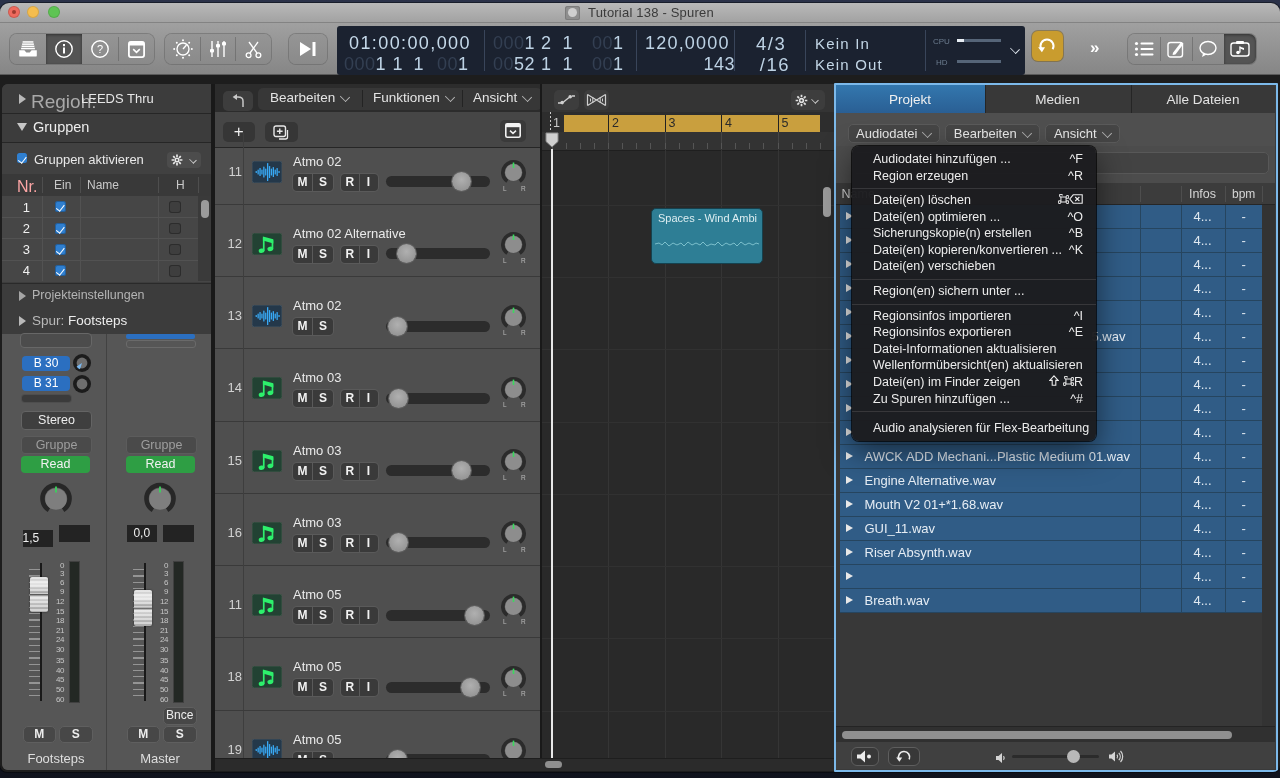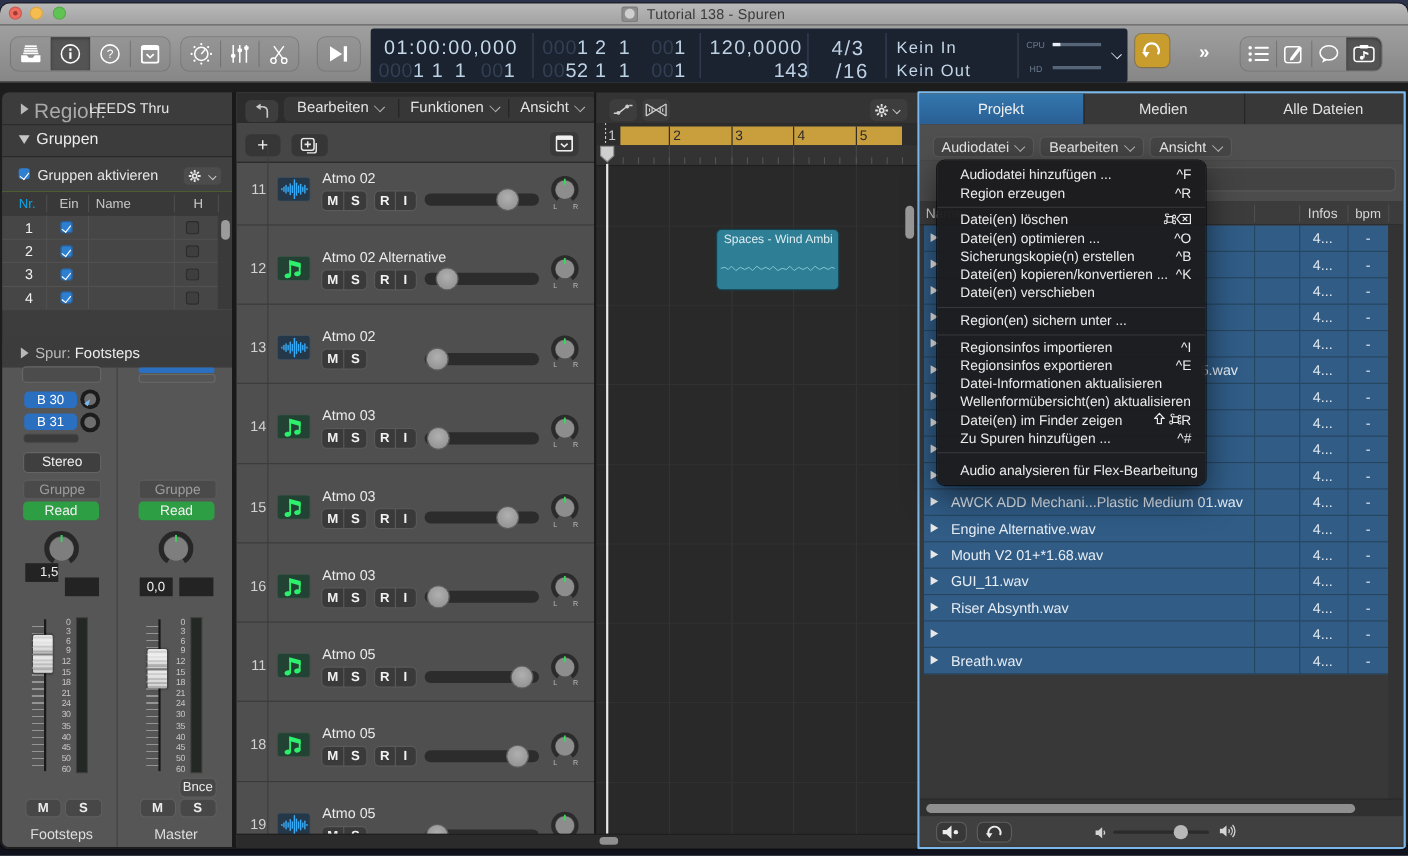--- a/index.html
+++ b/index.html
@@ -253,21 +253,21 @@
                   <line x1="2.2" y1="9.8" x2="3.9" y2="8.1"></line>
                 </g>
               </g>
               <circle cx="6" cy="6" r="1.1" fill="#4c4c4c"></circle>
             </svg>
    <div class="ab" style="left:23px;top:5px;width:5px;height:5px;border-right:1.4px solid #ccc;border-bottom:1.4px solid #ccc;transform:rotate(45deg) scale(1,.8)"></div>
   </div>
  </div>
 
  <div class="ab" style="left:0;top:90px;width:209px;height:22px;background:#393939;border-bottom:1px solid #2a2a2a">
-  <div class="ab" style="left:15px;top:4px;font-size:12px;color:#0ea5e9">Nr.</div>
+  <div class="ab" style="left:15px;top:4px;font-size:16px;color:#fca5a5">Nr.</div>
   <div class="ab" style="left:52px;top:4px;font-size:12px;color:#c9c9c9">Ein</div>
   <div class="ab" style="left:85px;top:4px;font-size:12px;color:#c9c9c9">Name</div>
   <div class="ab" style="left:174px;top:4px;font-size:12px;color:#c9c9c9">H</div>
   <div class="ab" style="left:40px;top:3px;width:1px;height:16px;background:#4e4e4e"></div>
   <div class="ab" style="left:78px;top:3px;width:1px;height:16px;background:#4e4e4e"></div>
   <div class="ab" style="left:156px;top:3px;width:1px;height:16px;background:#4e4e4e"></div>
   <div class="ab" style="left:196px;top:3px;width:1px;height:16px;background:#4e4e4e"></div>
  </div>
 
  <div class="ab" style="left:0;top:112px;width:209px;height:86px;background:#464646">
@@ -290,20 +290,24 @@
   <div class="ab cb" style="top:47.5px"></div>
           <div class="ab cbk" style="top:49.5px"></div>
   <div class="ab cb" style="top:69px"></div>
           <div class="ab cbk" style="top:71px"></div>
   <div class="ab hb" style="top:5px"></div>
   <div class="ab hb" style="top:26.5px"></div>
   <div class="ab hb" style="top:47.5px"></div>
   <div class="ab hb" style="top:69px"></div>
  </div>
 
+ <div class="ab" style="left:0;top:199px;width:209px;height:23px;background:#3c3c3c;border-top:1px solid #2a2a2a;border-bottom:1px solid #292929">
+  <div class="ab tri-r" style="left:17px;top:7px;border-left-width:7px;border-left-color:#a5a5a5"></div>
+  <div class="ab" style="left:30px;top:4px;font-size:12.5px;color:#b4b4b4">Projekteinstellungen</div>
+ </div>
 
  <div class="ab" style="left:0;top:223px;width:209px;height:27px;background:#3c3c3c;border-bottom:1px solid #2a2a2a">
   <div class="ab tri-r" style="left:17px;top:9px;border-left-width:7px"></div>
   <div class="ab" style="left:30px;top:6px;font-size:13.5px;color:#b9b9b9">Spur:</div>
   <div class="ab" style="left:66px;top:6px;font-size:13.5px;color:#ededed">Footsteps</div>
  </div>
 
  <div class="ab" style="left:0;top:250px;width:209px;height:436px;background:#565656">
   <div class="ab" style="left:104px;top:0;width:1px;height:436px;background:#424242"></div>
 
@@ -334,21 +338,21 @@
             <path d="M 9.9 28.1 A 13.5 13.5 0 1 1 24.1 28.1" fill="none" stroke="#272727" stroke-width="4.6"></path>
             <circle cx="17" cy="17" r="10.8" fill="#7e7e7e"></circle>
             <line x1="17" y1="4.4" x2="17" y2="10.5" stroke="#39d45c" stroke-width="1.8"></line>
           </svg>
   <svg class="ab" style="left:141px;top:148px" width="34" height="34" viewBox="0 0 34 34">
             <path d="M 9.9 28.1 A 13.5 13.5 0 1 1 24.1 28.1" fill="none" stroke="#272727" stroke-width="4.6"></path>
             <circle cx="17" cy="17" r="10.8" fill="#7e7e7e"></circle>
             <line x1="17" y1="4.4" x2="17" y2="10.5" stroke="#39d45c" stroke-width="1.8"></line>
           </svg>
 
-  <div class="ab" style="left:20.5px;top:178px;width:30.5px;height:17px;background:#232323;text-align:right;font-size:12px;color:#f0f0f0;line-height:17px">1,5</div>
+  <div class="ab" style="left:20.5px;top:196px;width:30.5px;height:17px;background:#232323;text-align:left;font-size:12px;color:#f0f0f0;line-height:17px">1,5</div>
   <div class="ab" style="left:56.5px;top:190.5px;width:31px;height:17px;background:#232323"></div>
   <div class="ab" style="left:124.5px;top:190.5px;width:30.5px;height:17px;background:#232323;text-align:center;font-size:12px;color:#f0f0f0;line-height:17px">0,0</div>
   <div class="ab" style="left:160.5px;top:190.5px;width:31px;height:17px;background:#232323"></div>
 
   <div class="ab" style="left:27px;top:230px;width:12px;height:136px;background:repeating-linear-gradient(transparent 0 5px,rgba(200,200,200,.55) 5px 6.3px)"></div>
   <div class="ab" style="left:131px;top:230px;width:12px;height:136px;background:repeating-linear-gradient(transparent 0 5px,rgba(200,200,200,.55) 5px 6.3px)"></div>
   <div class="ab" style="left:37.5px;top:229px;width:2.5px;height:138px;background:#191919"></div>
   <div class="ab" style="left:141.5px;top:229px;width:2.5px;height:138px;background:#191919"></div>
   <div class="ab fcap" style="left:28px;top:242.5px"></div>
   <div class="ab fcap" style="left:132px;top:256px"></div>

